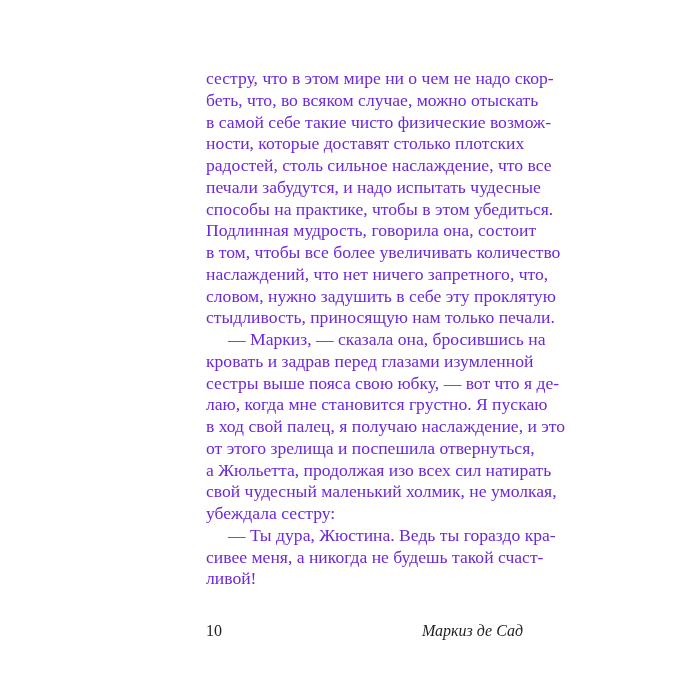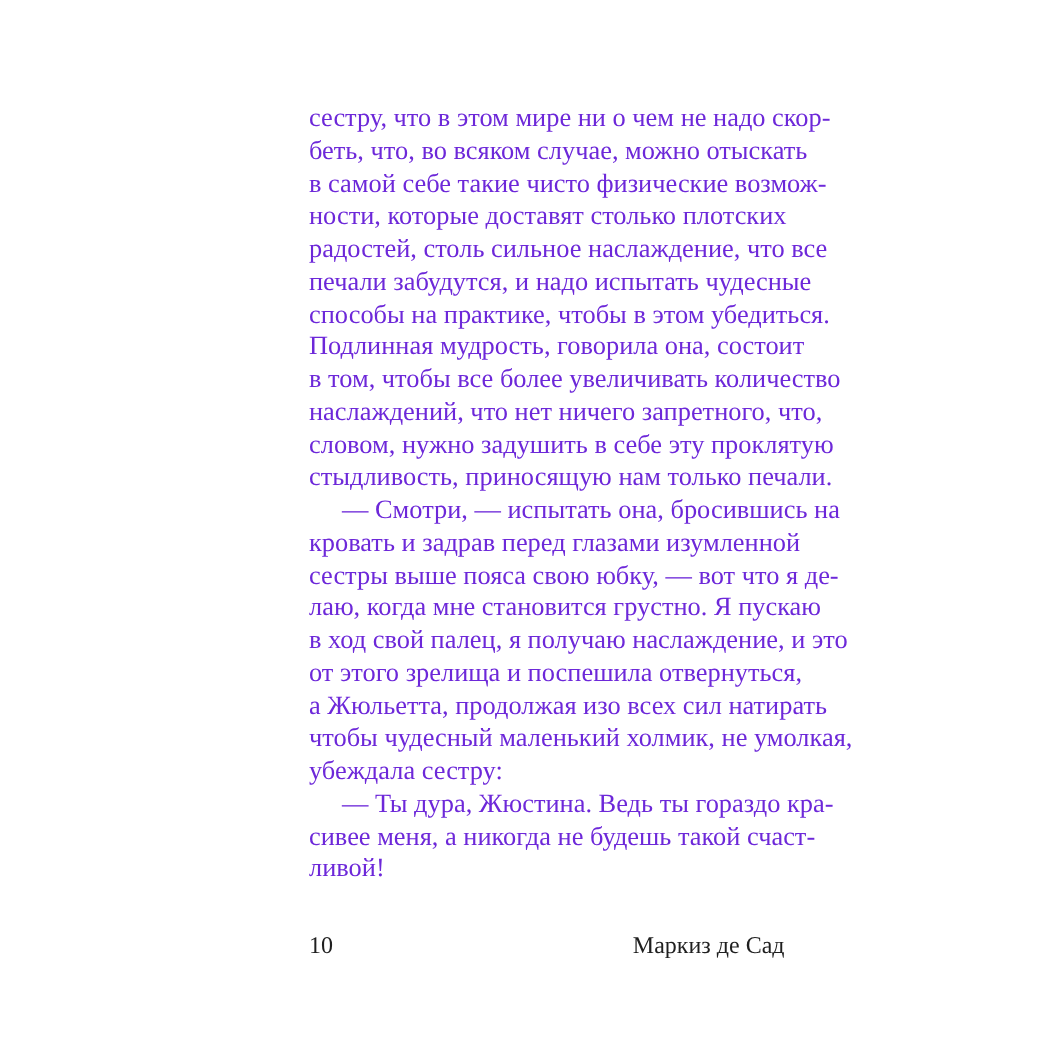--- a/index.html
+++ b/index.html
@@ -31,47 +31,47 @@
       position: absolute;
       left: 206px;
       top: 622px;
       width: 317px;
       font-family: "Liberation Serif", "DejaVu Serif", serif;
       font-size: 16px;
       color: #1f1f1f;
       display: flex;
       justify-content: space-between;
     }
-    .footer .author { }
+    .footer .author { font-style: italic; }
   </style>
 </head>
 <body>
 
 <div class="page">
   <div class="text-block" id="text-block">
       <span class="line">сестру, что в этом мире ни о чем не надо скор-</span>
       <span class="line">беть, что, во всяком случае, можно отыскать</span>
       <span class="line">в самой себе такие чисто физические возмож-</span>
       <span class="line">ности, которые доставят столько плотских</span>
       <span class="line">радостей, столь сильное наслаждение, что все</span>
       <span class="line">печали забудутся, и надо испытать чудесные</span>
       <span class="line">способы на практике, чтобы в этом убедиться.</span>
       <span class="line">Подлинная мудрость, говорила она, состоит</span>
       <span class="line">в том, чтобы все более увеличивать количество</span>
       <span class="line">наслаждений, что нет ничего запретного, что,</span>
       <span class="line">словом, нужно задушить в себе эту проклятую</span>
       <span class="line">стыдливость, приносящую нам только печали.</span>
-      <span class="line indent">— Смотри, — испытать она, бросившись на</span>
+      <span class="line indent">— Маркиз, — сказала она, бросившись на</span>
       <span class="line">кровать и задрав перед глазами изумленной</span>
       <span class="line">сестры выше пояса свою юбку, — вот что я де-</span>
       <span class="line">лаю, когда мне становится грустно. Я пускаю</span>
       <span class="line">в ход свой палец, я получаю наслаждение, и это</span>
       <span class="line">от этого зрелища и поспешила отвернуться,</span>
       <span class="line">а Жюльетта, продолжая изо всех сил натирать</span>
-      <span class="line">чтобы чудесный маленький холмик, не умолкая,</span>
+      <span class="line">свой чудесный маленький холмик, не умолкая,</span>
       <span class="line last">убеждала сестру:</span>
       <span class="line indent">— Ты дура, Жюстина. Ведь ты гораздо кра-</span>
       <span class="line">сивее меня, а никогда не будешь такой счаст-</span>
       <span class="line last">ливой!</span>
     </div>
   <div class="footer">
     <span class="page-number">10</span>
     <span class="author">Маркиз де Сад</span>
   </div>
 </div>

